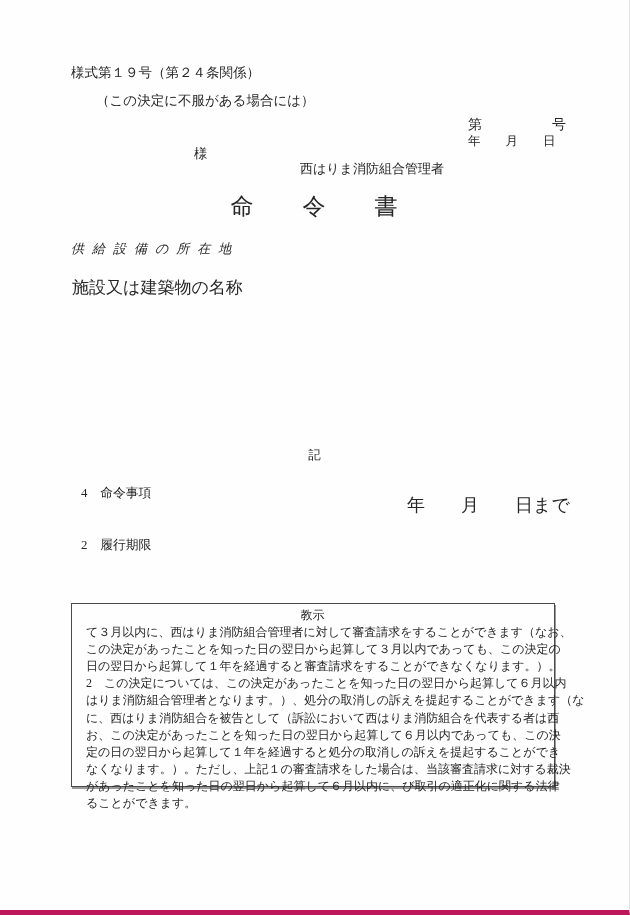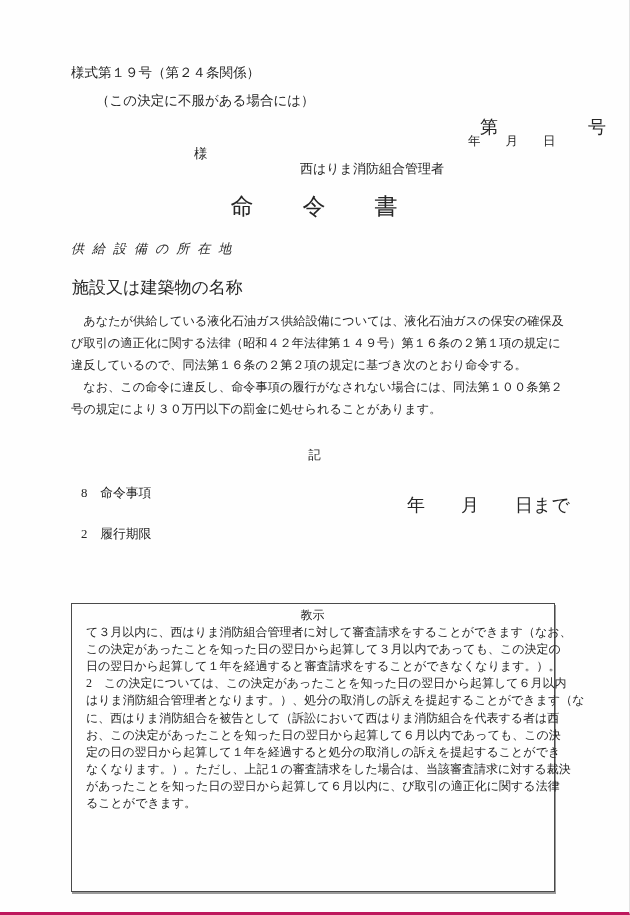--- a/index.html
+++ b/index.html
@@ -6,41 +6,41 @@
   body{background:#ffffff;}
   .page{
     position:relative;
     width:630px;
     height:915px;
     background:#fefefe;
     font-family:"Liberation Serif","DejaVu Serif",serif;
     color:#262626;
     overflow:hidden;
     border-right:1px solid #e3e3e3;
-    border-bottom:3px solid #be185d;
+    border-bottom:5px solid #be185d;
     box-sizing:border-box;
   }
   .abs{position:absolute;line-height:1;white-space:pre;}
   .form-number{left:71px;top:66px;font-size:13.5px;}
   .form-usage{left:96px;top:94px;font-size:13.5px;}
-  .doc-number{left:468px;top:118px;font-size:18px;margin-left:12px;}
+  .doc-number{left:468px;top:118px;font-size:14px;}
   .date-line{left:468px;top:135px;font-size:12.5px;}
   .sama{left:194px;top:147px;font-size:13.5px;}
   .issuer{left:300px;top:162px;font-size:13px;}
   .doc-title{left:0;right:0;top:195px;text-align:center;font-size:23px;white-space:pre;position:absolute;line-height:1;letter-spacing:1px;}
   .loc-label{left:71px;top:242px;font-size:13px;letter-spacing:8px;font-style:italic;}
   .fac-label{left:72px;top:279px;font-size:17px;}
   .body-block{position:absolute;left:71px;top:310px;font-size:12.2px;}
   .body-block .ln{line-height:22px;white-space:pre;}
   .ki{left:0;right:0;top:449px;text-align:center;font-size:12.5px;position:absolute;line-height:1;}
   .item1{left:81px;top:487px;font-size:12.8px;}
-  .item2{left:81px;top:528px;font-size:12.8px;}
+  .item2{left:81px;top:539px;font-size:12.8px;}
   .deadline{left:407px;top:496px;font-size:18px;}
   .notice-box{
-    position:absolute;left:71px;top:603px;width:484px;height:289px;
+    position:absolute;left:71px;top:603px;width:484px;height:184px;
     border:1px solid #4a4a4a;
     box-shadow:1px 2px 0 #9a9a9a;
     box-sizing:border-box;
     padding:3px 15px 0 14px;
     font-size:12px;
   }
   .notice-title{text-align:center;line-height:17.1px;white-space:pre;}
   .notice-line{line-height:17.1px;white-space:pre;}
 </style>
 </head>
@@ -55,31 +55,24 @@
   <div class="abs date-line">年　　月　　日</div>
 
   <div class="abs sama">様</div>
   <div class="abs issuer">西はりま消防組合管理者</div>
 
   <div class="doc-title">命　　令　　書</div>
 
   <div class="abs loc-label">供給設備の所在地</div>
   <div class="abs fac-label">施設又は建築物の名称</div>
 
-  <div class="body-block">
-    <div class="ln">　あなたが供給している液化石油ガス供給設備については、液化石油ガスの保安の確保及</div>
-    <div class="ln">び取引の適正化に関する法律（昭和４２年法律第１４９号）第１６条の２第１項の規定に</div>
-    <div class="ln">違反しているので、同法第１６条の２第２項の規定に基づき次のとおり命令する。</div>
-    <div class="ln">　なお、この命令に違反し、命令事項の履行がなされない場合には、同法第１００条第２</div>
-    <div class="ln">号の規定により３０万円以下の罰金に処せられることがあります。</div>
-  </div>
 
   <div class="ki">記</div>
 
-  <div class="abs item1">8　命令事項</div>
+  <div class="abs item1">4　命令事項</div>
   <div class="abs item2">2　履行期限</div>
   <div class="abs deadline">年　　月　　日まで</div>
 
   <div class="notice-box">
     <div class="notice-title">教示</div>
     <div class="notice-line">て３月以内に、西はりま消防組合管理者に対して審査請求をすることができます（なお、</div>
     <div class="notice-line">この決定があったことを知った日の翌日から起算して３月以内であっても、この決定の</div>
     <div class="notice-line">日の翌日から起算して１年を経過すると審査請求をすることができなくなります。）。</div>
     <div class="notice-line">2　この決定については、この決定があったことを知った日の翌日から起算して６月以内</div>
     <div class="notice-line">はりま消防組合管理者となります。）、処分の取消しの訴えを提起することができます（な</div>

